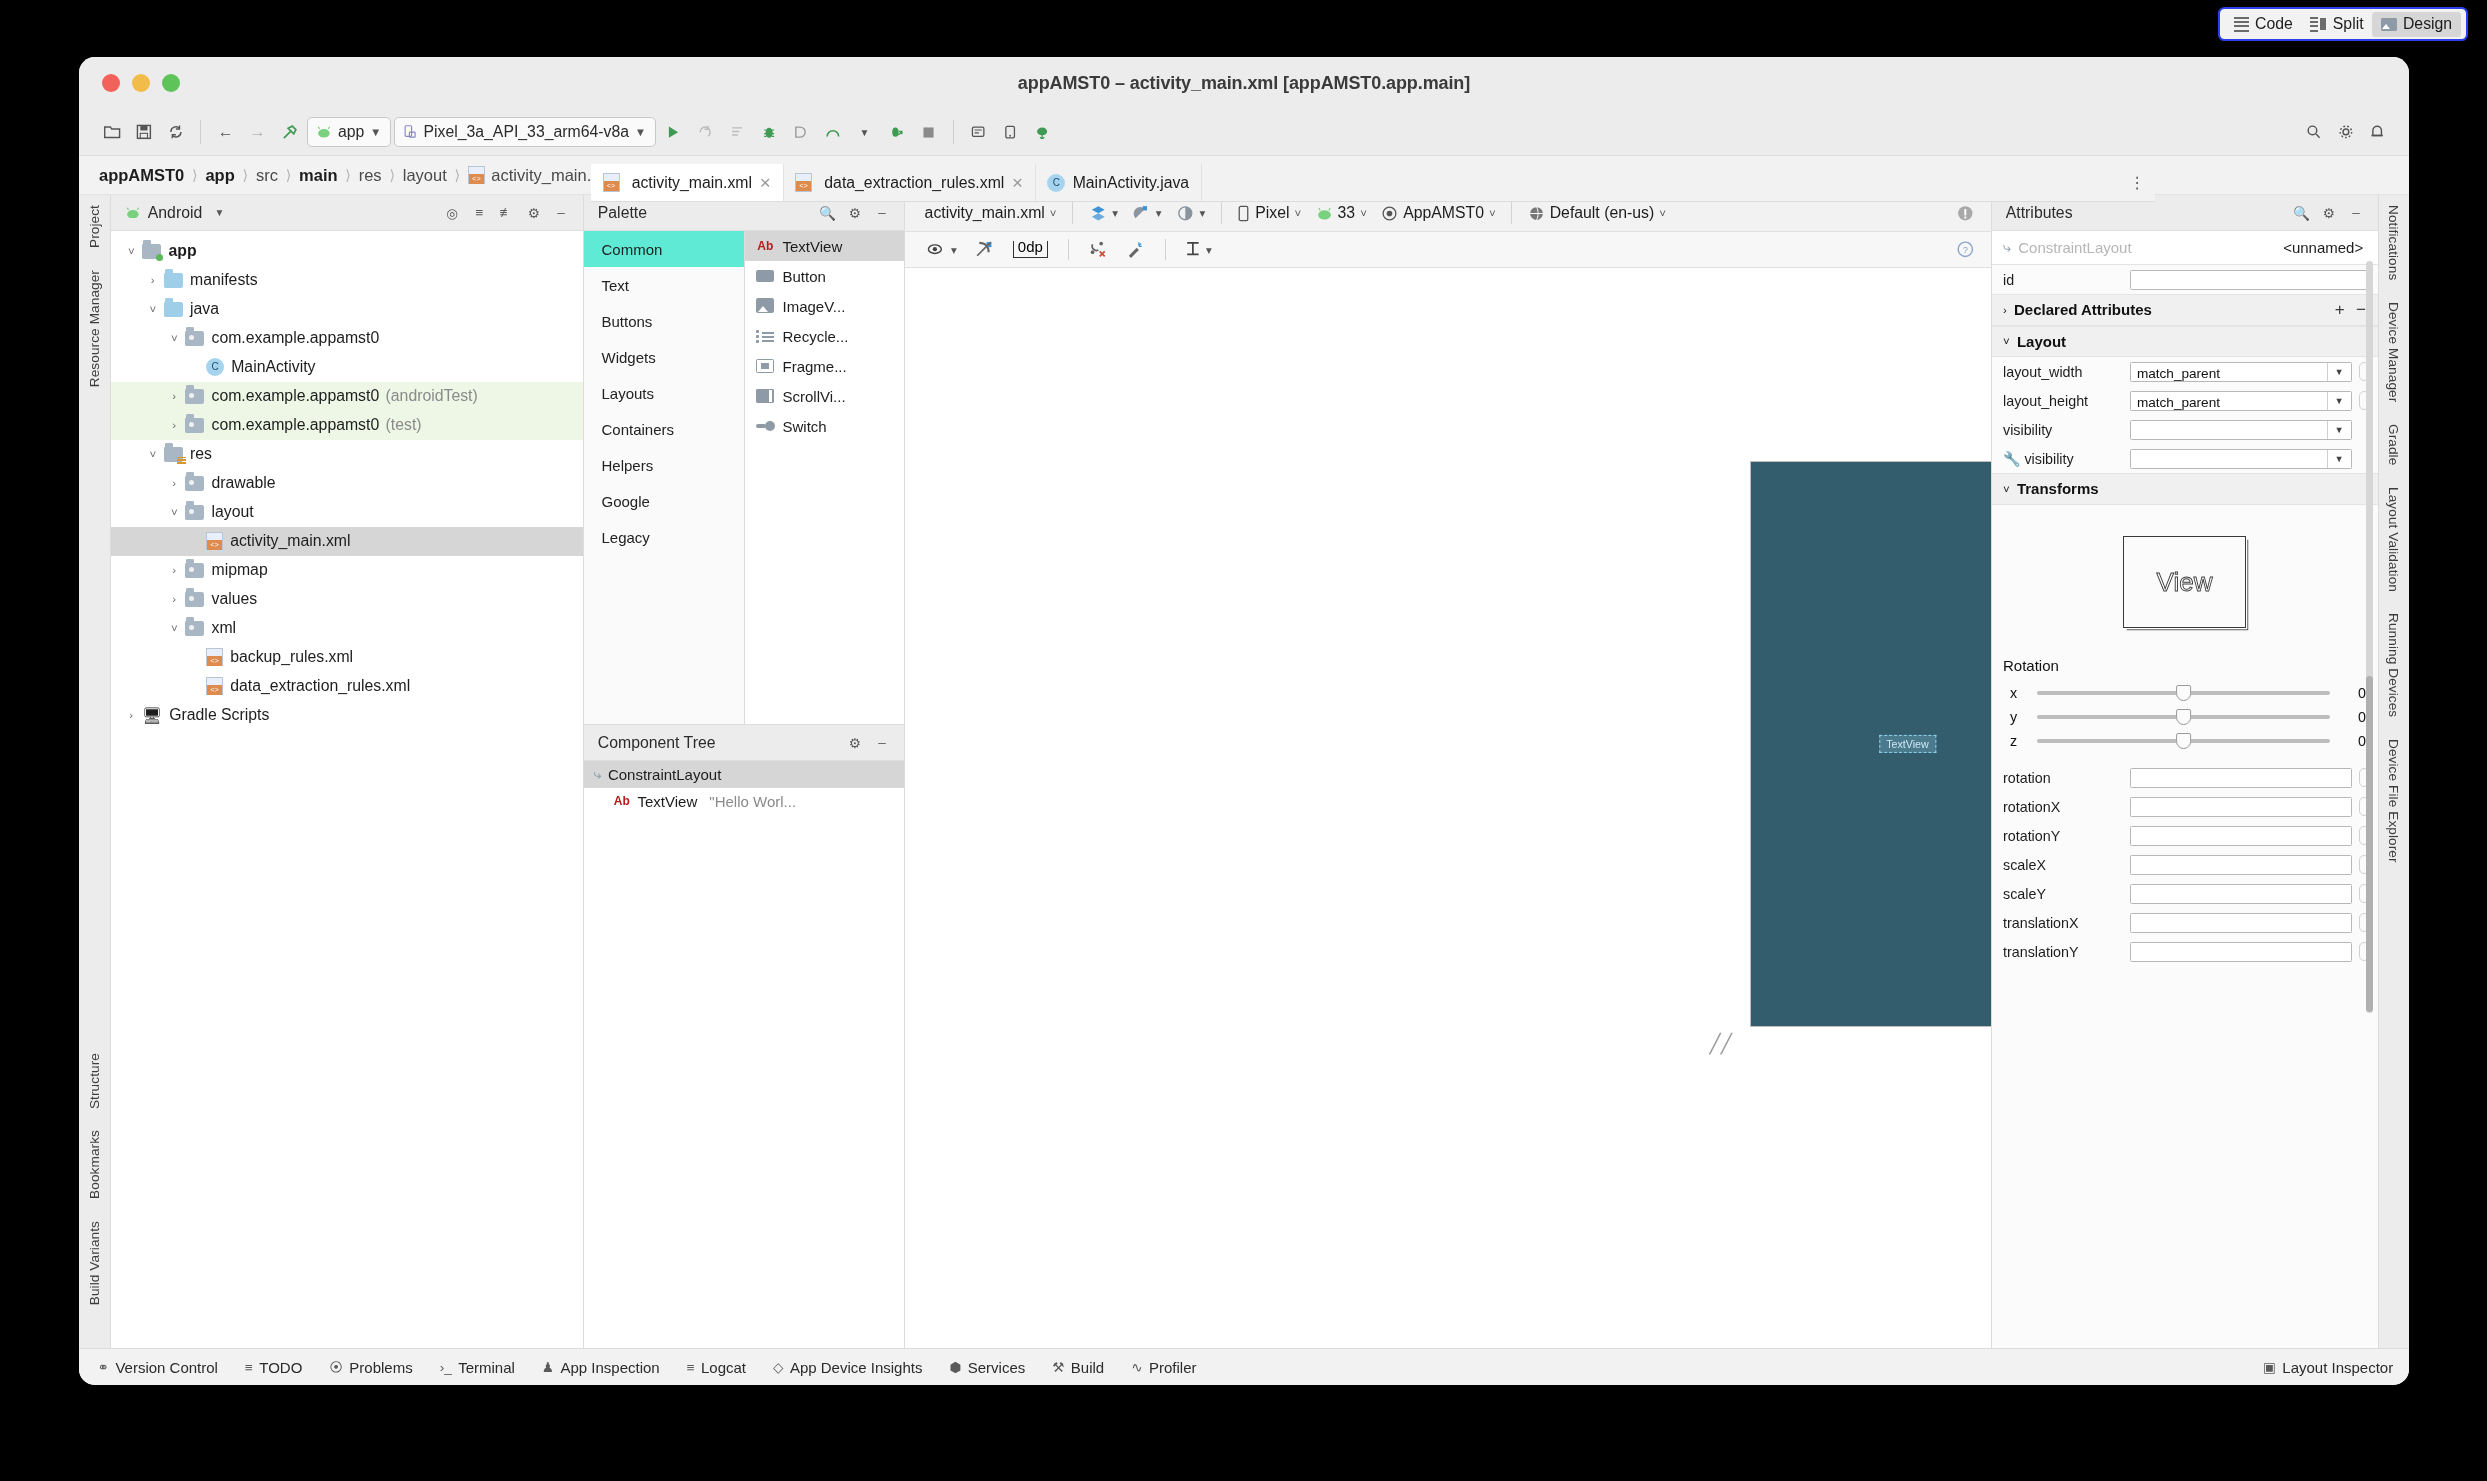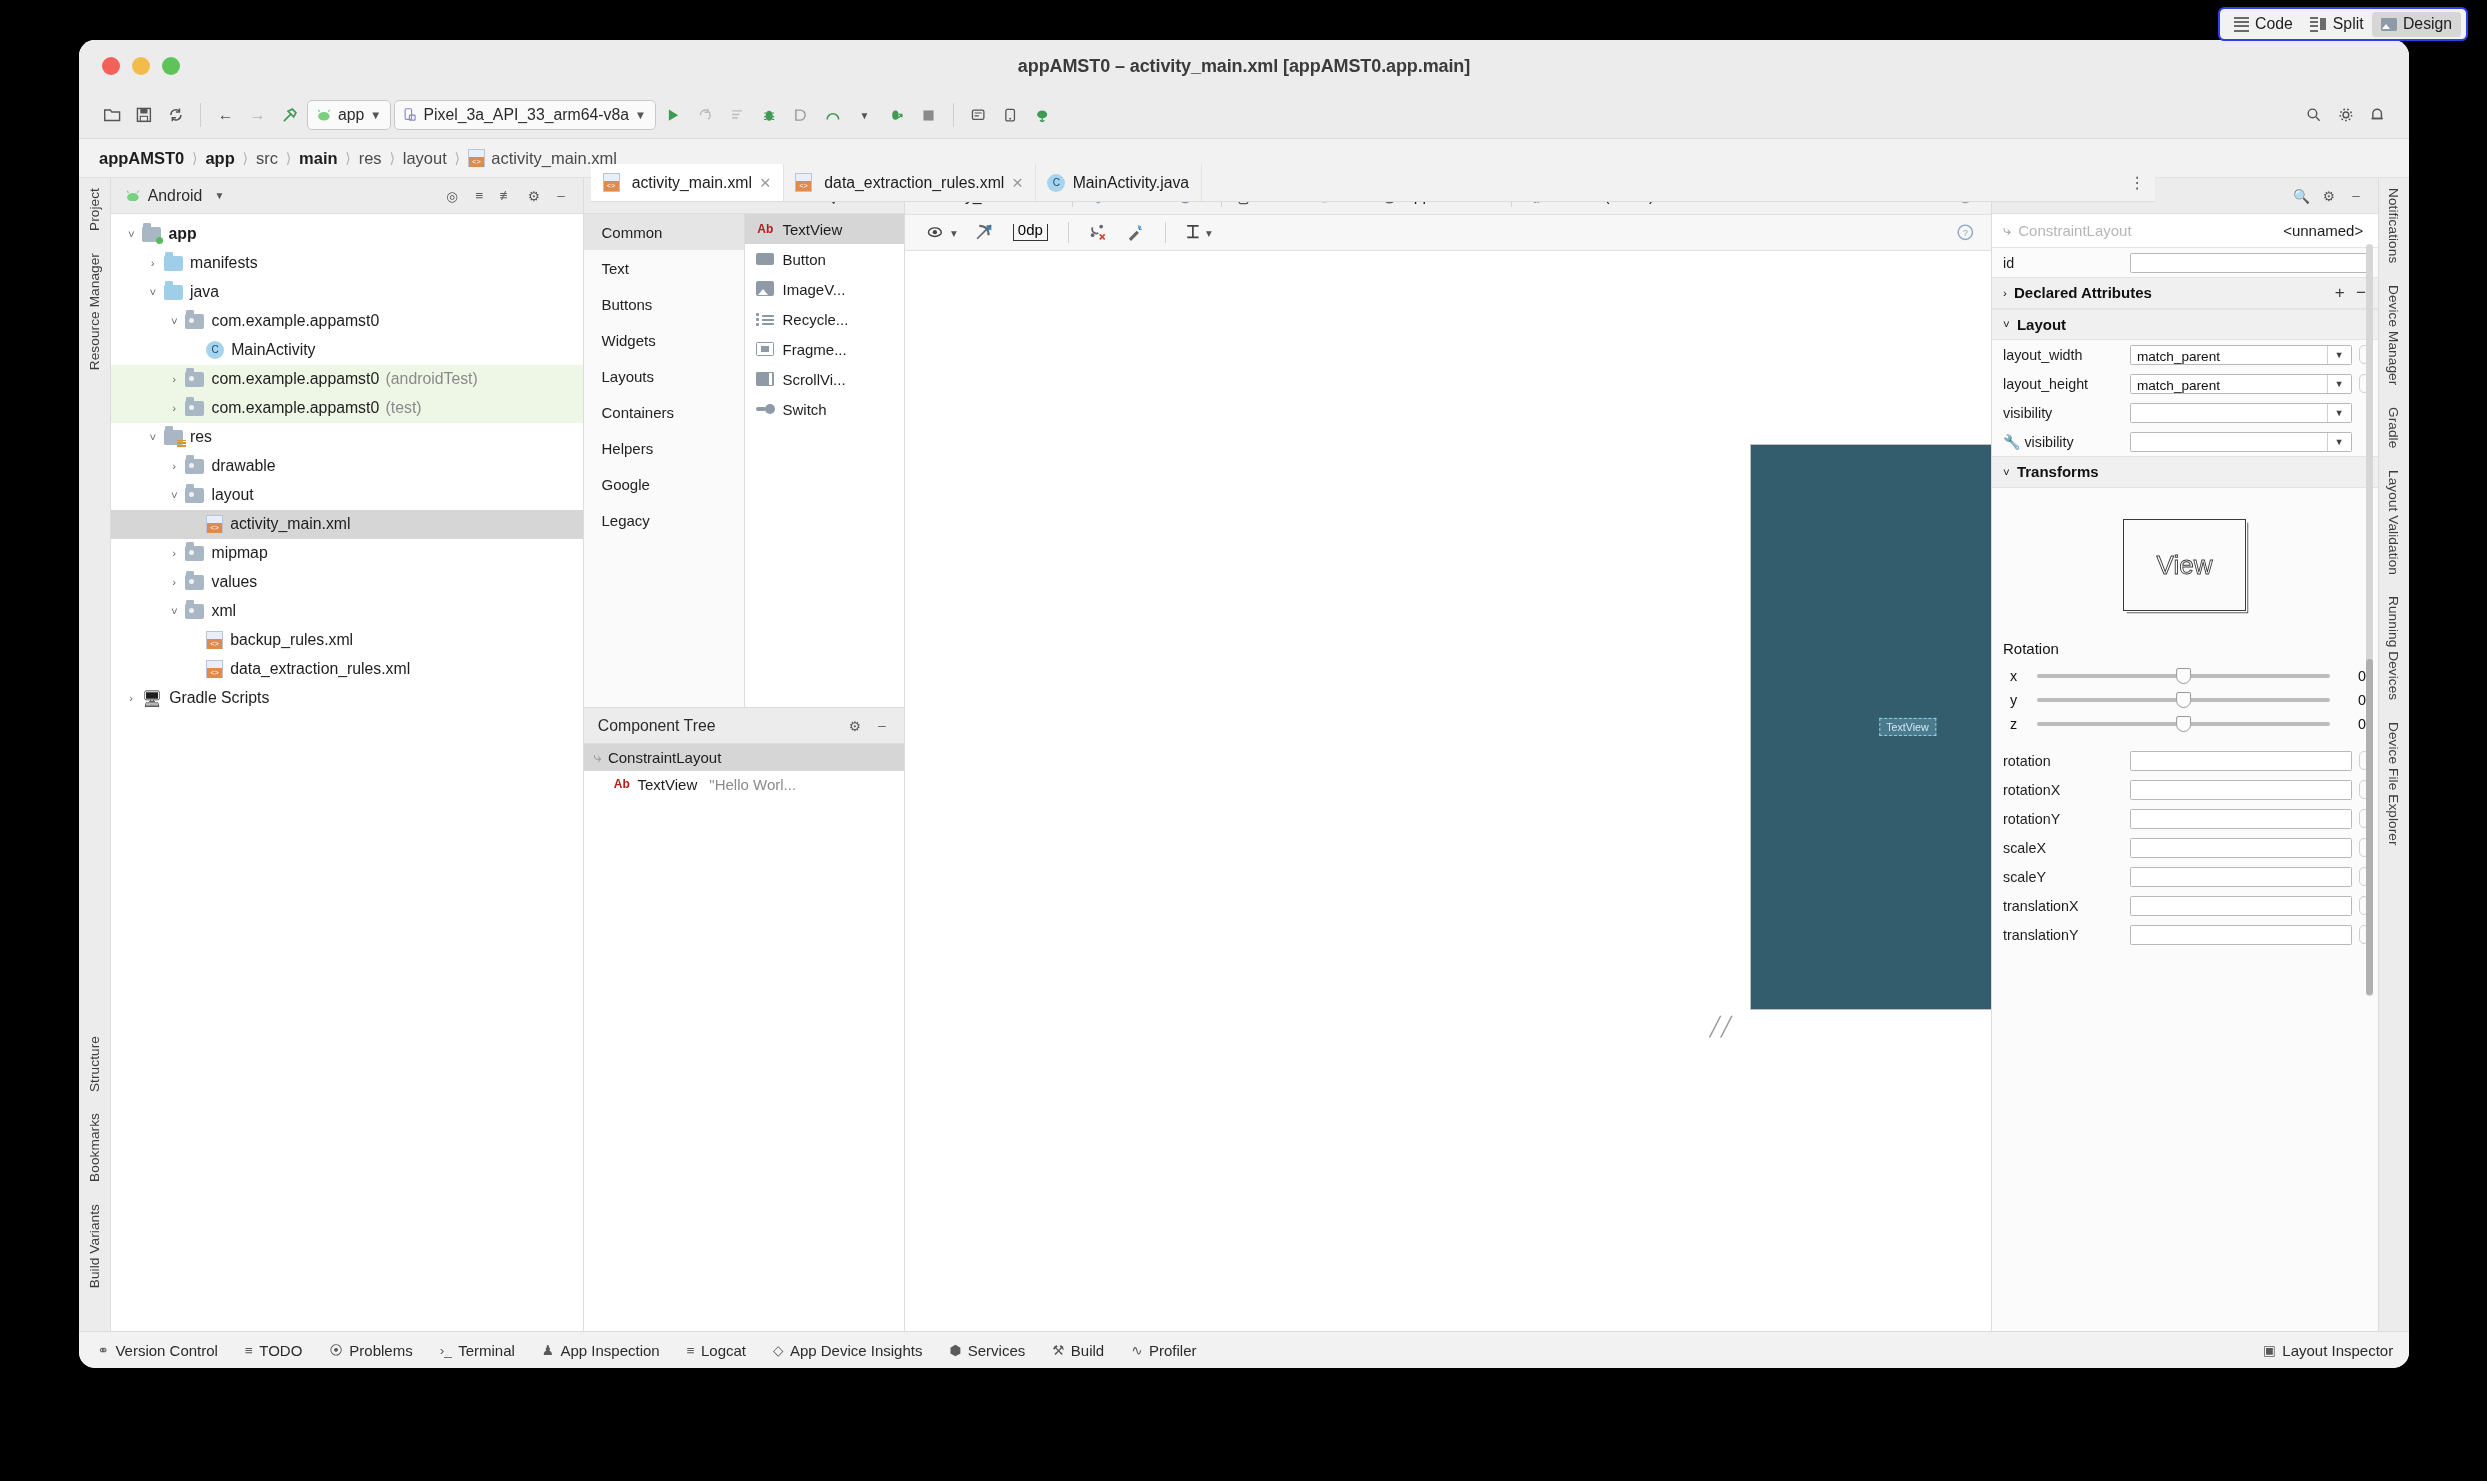--- a/index.html
+++ b/index.html
@@ -4,21 +4,21 @@
 <style>
   * { box-sizing: border-box; margin: 0; padding: 0; }
   html, body {
     width: 2487px; height: 1482px;
     background: #000;
     font-family: "Liberation Sans", sans-serif;
     overflow: hidden;
   }
   .window {
     position: absolute;
-    left: 79px; top: 40px;
+    left: 79px; top: 57px;
     width: 2330px; height: 1328px;
     background: #f2f2f2;
     border-radius: 15.8px;
     overflow: hidden;
     box-shadow: 0 7.2px 36px rgba(0,0,0,.55);
     display: flex; flex-direction: column;
   }
 
   
   .titlebar {
@@ -152,21 +152,21 @@
   .elephant { margin-right: 7.2px; font-size: 15.8px; }
 
   
   .pal-col {
     width: 321px; flex: 0 0 321px; display: flex; flex-direction: column;
     border-right: 0.7px solid #dcdcdc; background: #fff;
   }
   .pal-body { flex: 0 0 494px; display: flex; border-bottom: 0.7px solid #dcdcdc; }
   .pal-cats { width: 161px; flex: 0 0 161px; border-right: 0.7px solid #dcdcdc; background: #fafafa; padding-top: 0; }
   .pcat { height: 36px; display: flex; align-items: center; padding-left: 18px; font-size: 15px; color: #222; }
-  .pcat.sel { background: #e5e5e5; }
+  .pcat.sel { background: #5eead4; }
   .pal-items { flex: 1; background: #fff; }
   .pitem { height: 30px; display: flex; align-items: center; padding-left: 11.5px; gap: 7.9px; font-size: 15px; color: #1d1d1d; }
   .pitem.sel { background: #d6d6d6; }
   .ic { width: 18.6px; height: 15.8px; flex: 0 0 18.6px; display: flex; align-items: center; justify-content: center; color: #8a95a0; }
   .ic.ab { font-size: 12px; color: #b91c1c; font-weight: bold; }
   .sq { width: 18px; height: 12px; background: #8e9aa6; border-radius: 2.1px; }
   .imgv { width: 18px; height: 15px; background: #8e9aa6; border-radius: 2.1px; position: relative; overflow: hidden; }
   .imgv:after { content:""; position:absolute; left:2.1px; bottom:1.4px; border-left:5px solid transparent; border-right:5px solid transparent; border-bottom:6.4px solid #fff; }
   .rlist i { display:block; width: 12px; height: 2.1px; background:#8e9aa6; margin:2.1px 0 2.1px 5.7px; }
   .rlist b { position:absolute; left:0; width:2.9px; height:2.9px; background:#8e9aa6; border-radius:0.7px; }

